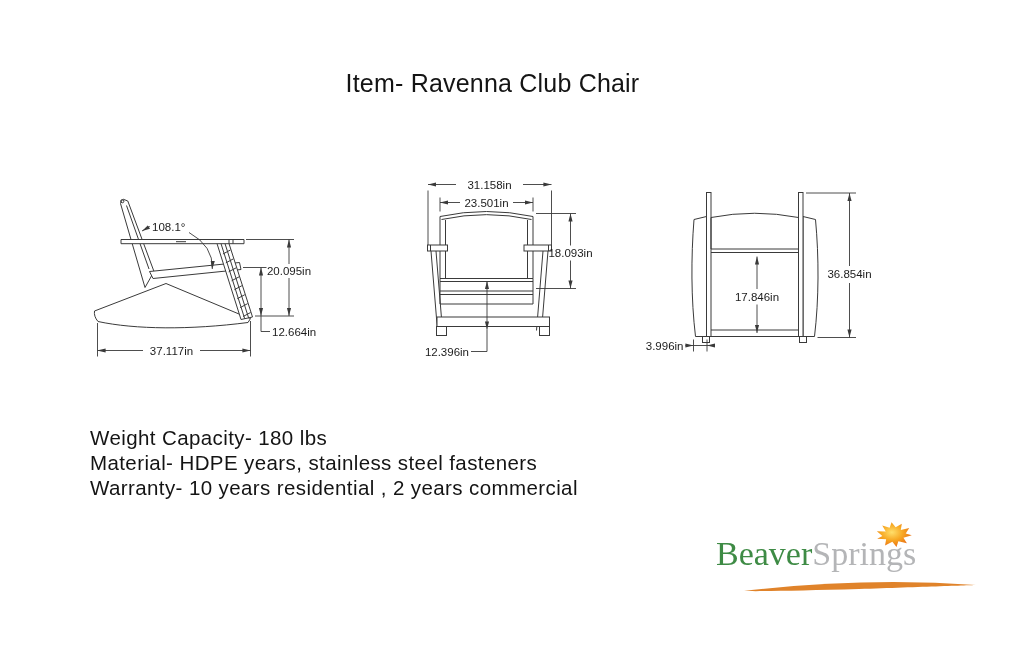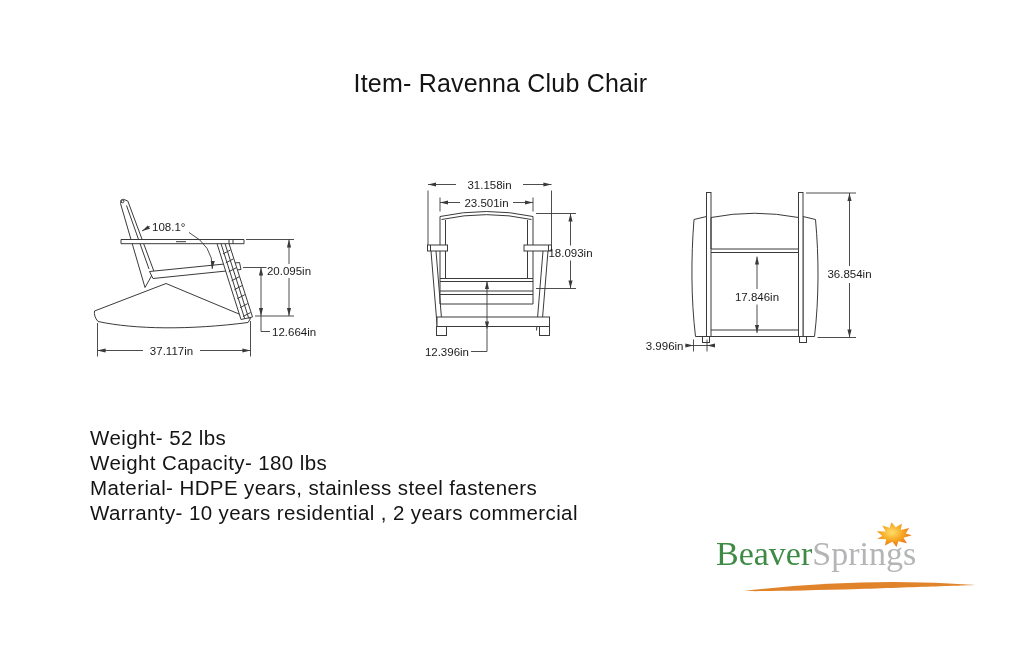--- a/index.html
+++ b/index.html
@@ -1,18 +1,18 @@
 <!DOCTYPE html>
 <html><head>
 <meta charset="utf-8">
 <style>
   html,body{margin:0;padding:0;background:#ffffff;}
   .page{position:relative;width:1023px;height:662px;background:#ffffff;overflow:hidden;
         font-family:"Liberation Sans",sans-serif;}
-  .title{position:absolute;top:69px;left:8px;width:985px;text-align:center;
+  .title{position:absolute;top:69px;left:0;width:985px;text-align:center;
          font-size:25px;color:#141414;letter-spacing:0.2px;}
   .drawing{position:absolute;left:0;top:0;}
   .ln{stroke:#3a3a3a;stroke-width:1;fill:none;}
   .shape{stroke:#3a3a3a;stroke-width:1;fill:#ffffff;}
   .dim{stroke:#3a3a3a;stroke-width:0.9;fill:none;}
   .dimtxt{font-family:"Liberation Sans",sans-serif;font-size:11.5px;fill:#1c1c1c;}
   .specs{position:absolute;left:90px;top:425px;font-size:20.5px;line-height:25px;
          color:#141414;letter-spacing:0.4px;}
   .specs div{white-space:pre;}
   .logo{position:absolute;left:716px;top:516px;width:268px;height:78px;}
@@ -171,21 +171,20 @@
         <path class="dim" d="M707,339.5 L707,351.5"></path>
         <path class="dim" d="M685.5,345.5 L693.5,345.5" marker-end="url(#arw)"></path>
         <path class="dim" d="M693.5,345.5 L707,345.5"></path>
         <path class="dim" d="M715,345.5 L707,345.5" marker-end="url(#arw)"></path>
         <text class="dimtxt" x="683.5" y="349.5" text-anchor="end">3.996in</text>
       </g>
     </g>
   </svg>
 
   <div class="specs">
-    <div>Weight- 52 lbs</div>
     <div>Weight Capacity- 180 lbs</div>
     <div>Material- HDPE years, stainless steel fasteners</div>
     <div>Warranty- 10 years residential , 2 years commercial</div>
   </div>
 
   <div class="logo">
     <div class="logo-text">
       <span class="logo-green">Beaver</span><span class="logo-gray">Springs</span>
     </div>
     <svg class="leaf" width="38" height="27" viewBox="0 0 100 100" preserveAspectRatio="none">

